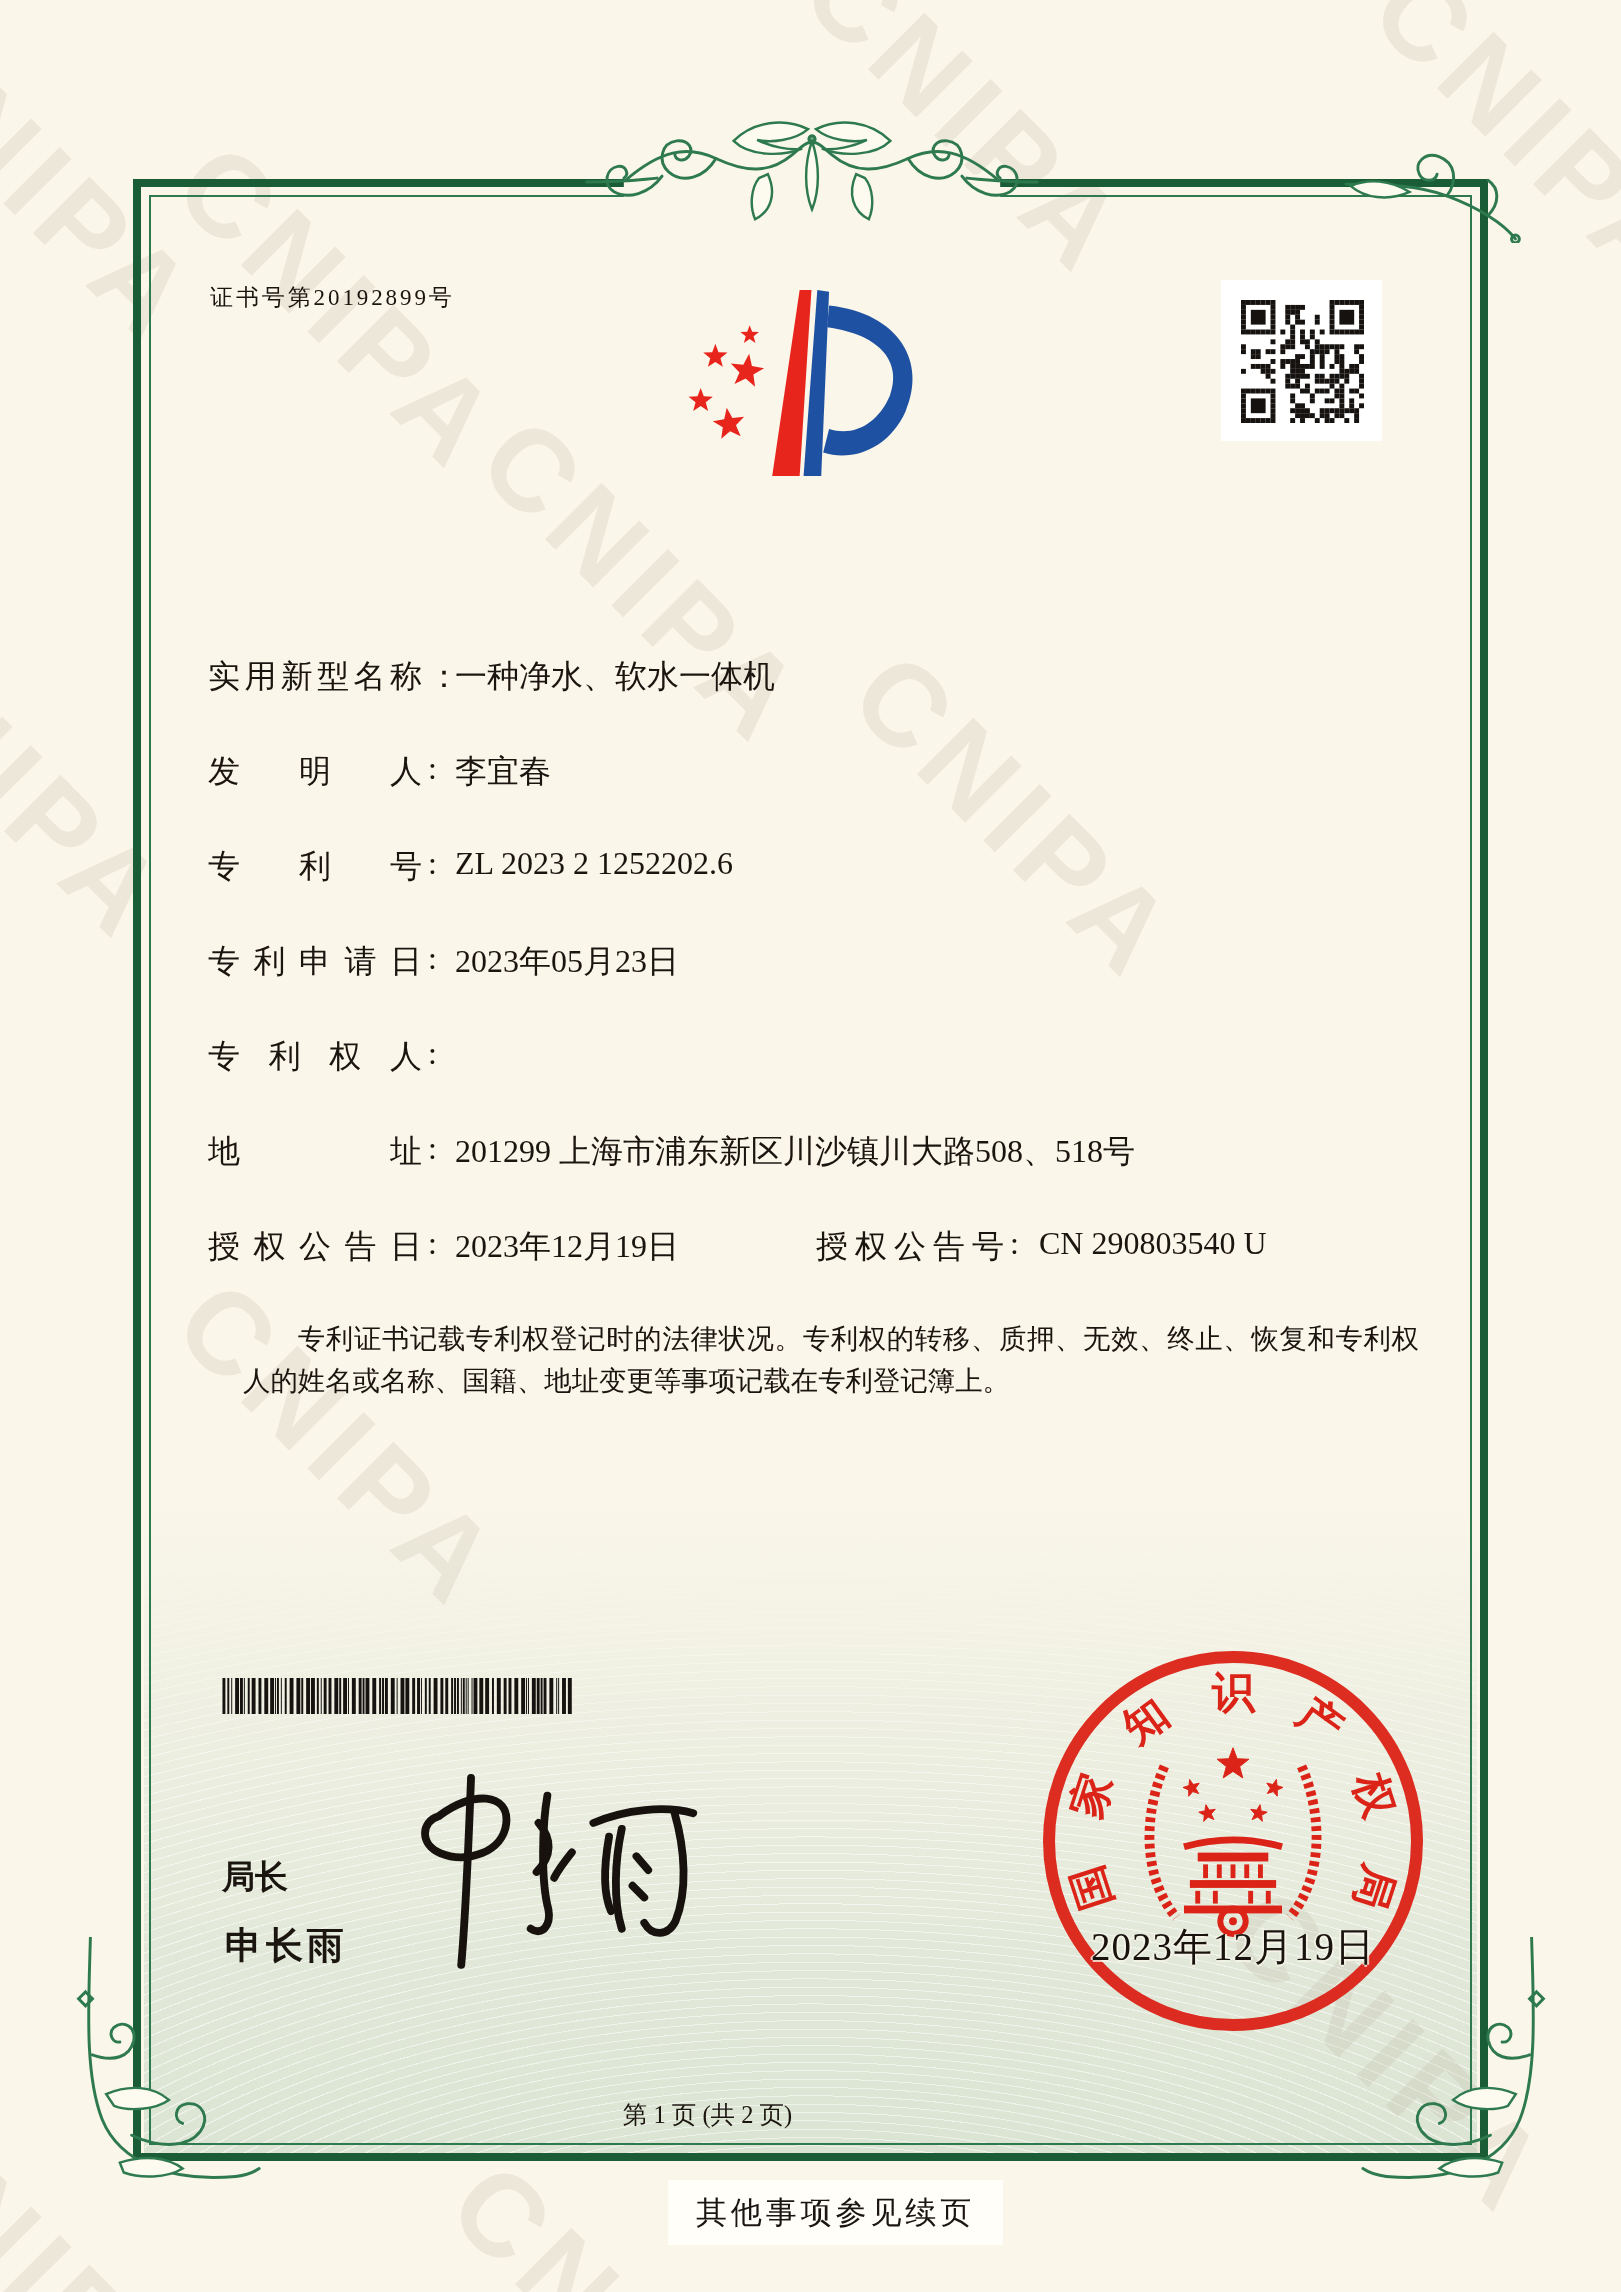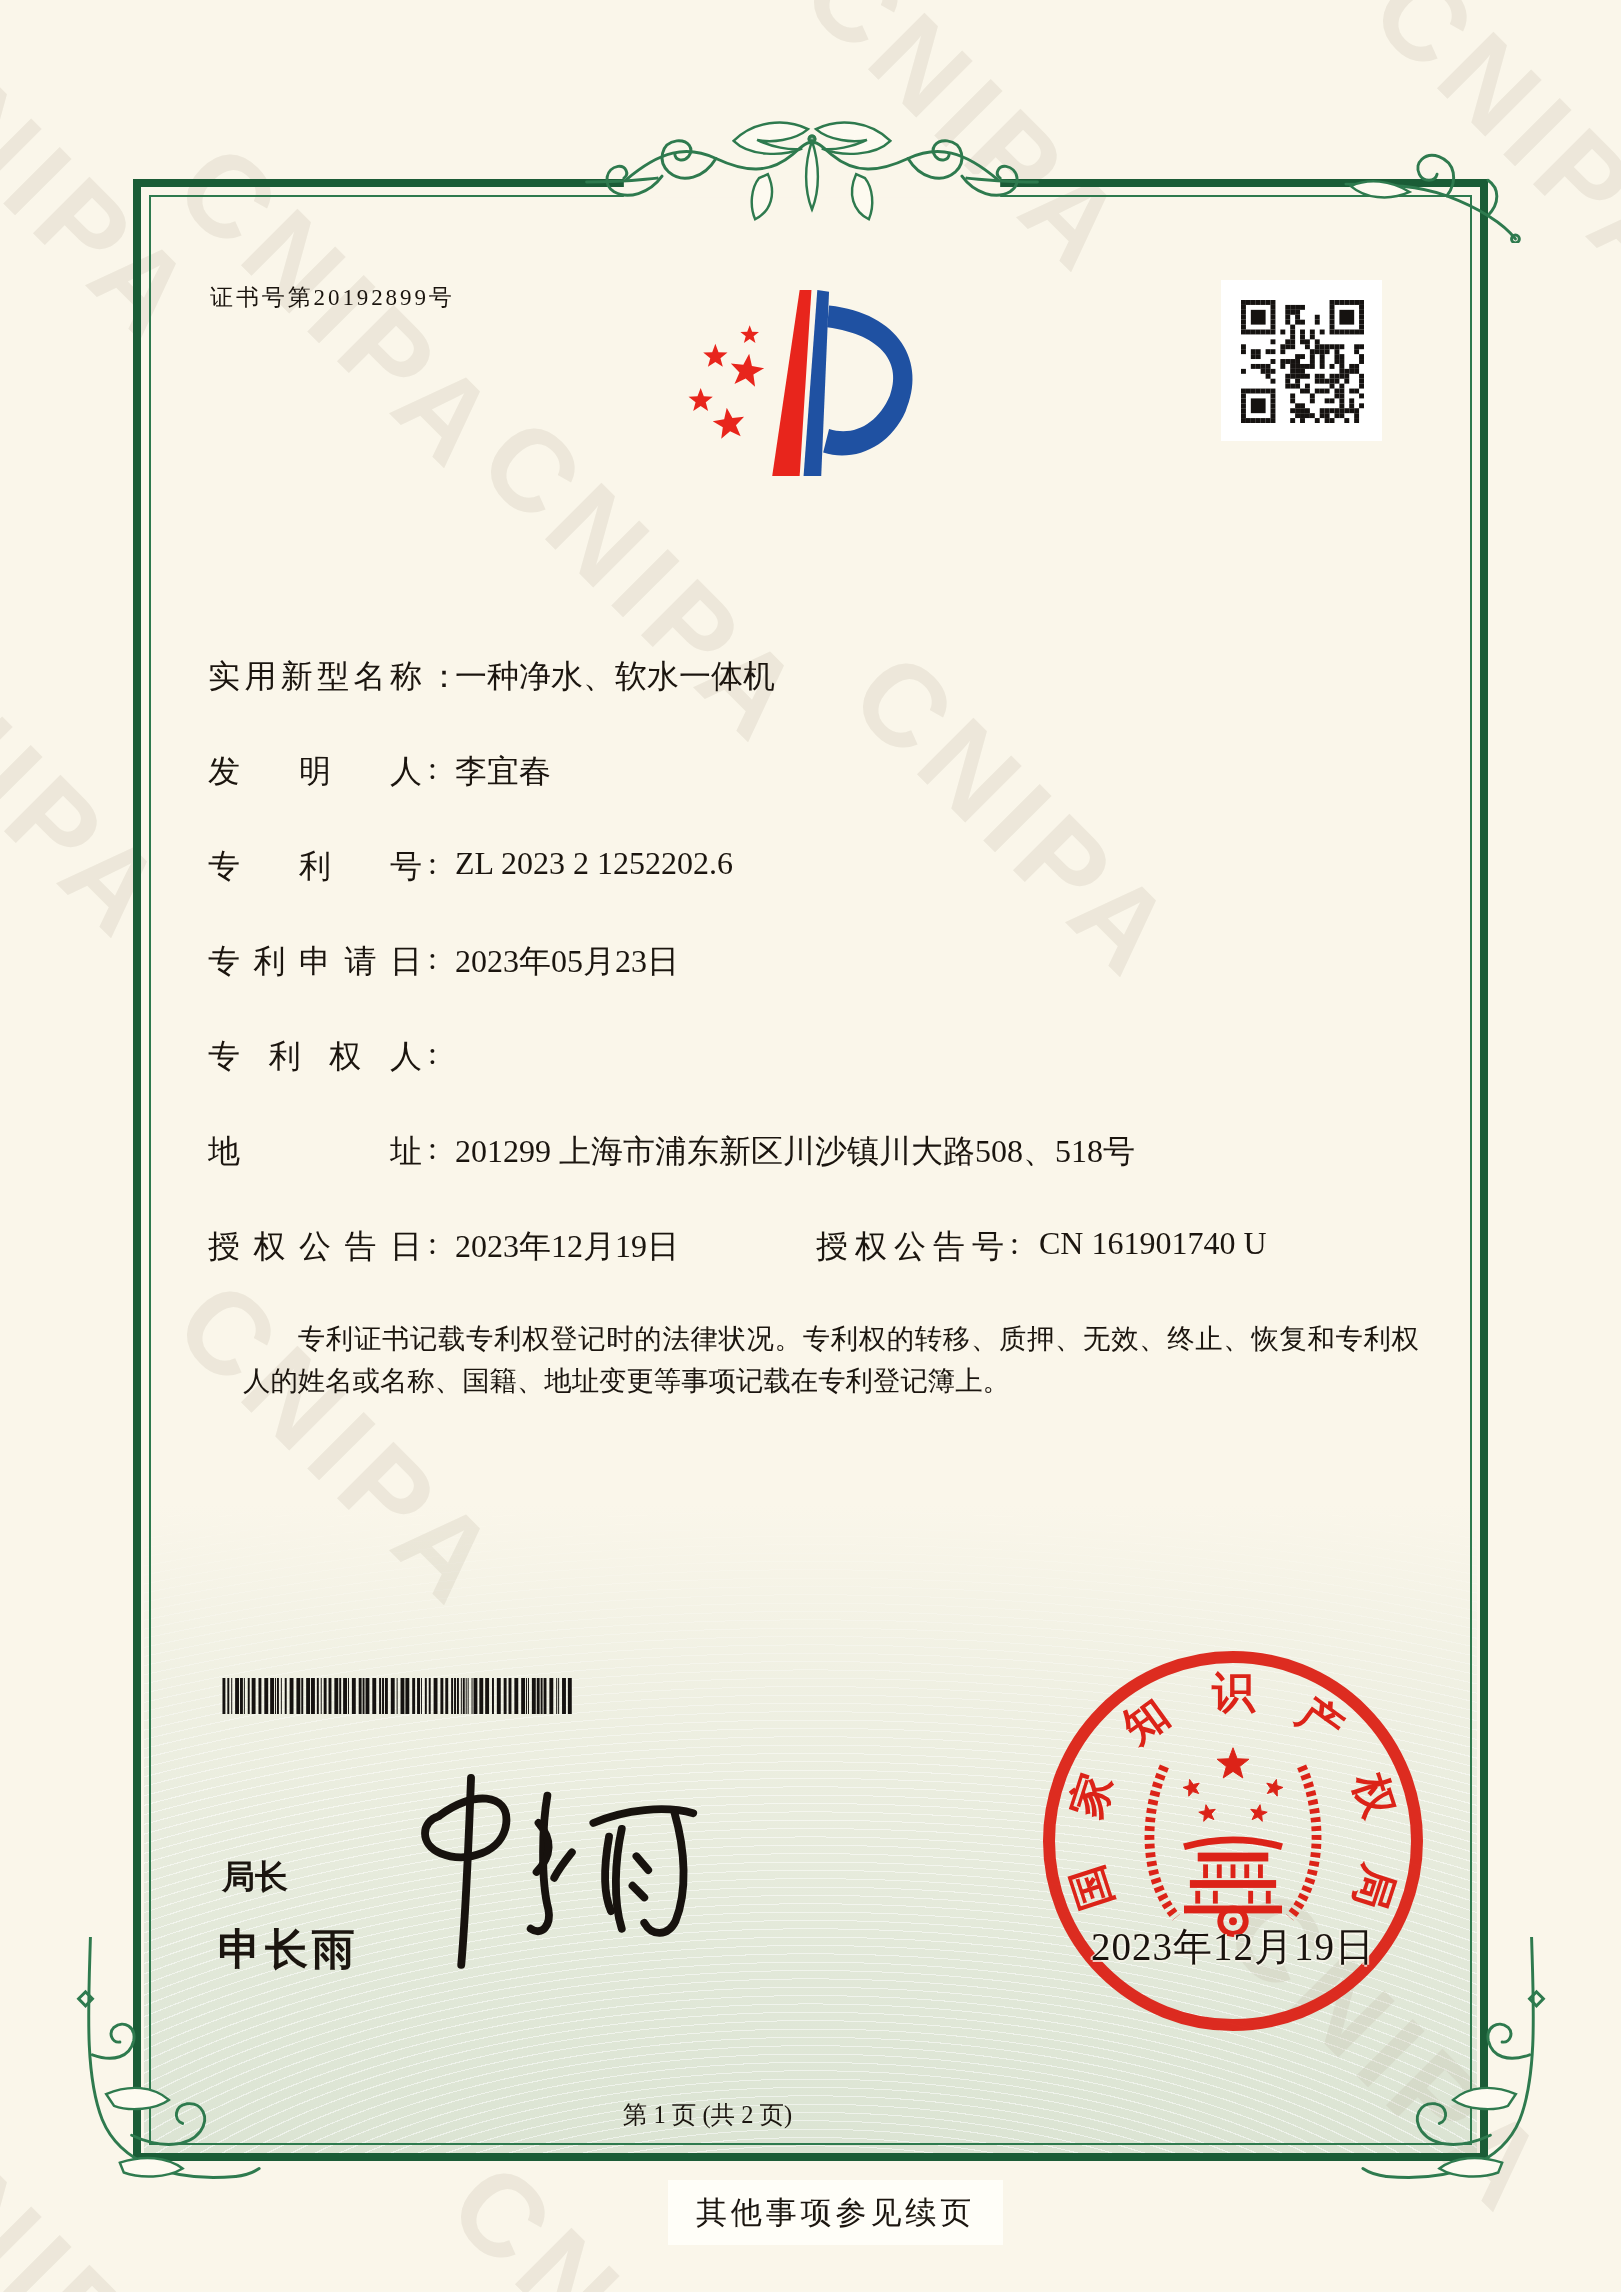--- a/index.html
+++ b/index.html
@@ -57,22 +57,22 @@
 
   #body-text{position:absolute;left:243px;top:1318px;width:1176px;font-size:27.4px;
      line-height:42px;text-align:justify;z-index:5}
   #body-text p{text-indent:2em}
   #body-text p + p{margin-top:8px}
 
   #barcode{position:absolute;left:221px;top:1678px;z-index:5}
 
   #sig-title{position:absolute;left:222px;top:1855px;font-family:Liberation Serif, serif;
      font-weight:600;font-size:33px;z-index:5}
-  #sig-name{position:absolute;left:218px;top:1921px;font-family:Liberation Sans, sans-serif;
-     font-weight:600;font-size:43px;letter-spacing:3.9px;z-index:5}
+  #sig-name{position:absolute;left:225px;top:1921px;font-family:Liberation Sans, sans-serif;
+     font-weight:600;font-size:37px;letter-spacing:3.9px;z-index:5}
   #autograph{position:absolute;left:380px;top:1762px;z-index:5}
 
   
   #seal{position:absolute;left:1043px;top:1651px;width:380px;height:380px;z-index:7}
   #seal-ring{position:absolute;inset:0;border:12.7px solid var(--seal-red);border-radius:50%;opacity:.96}
   .seal-ch{position:absolute;width:45px;height:49px;font-size:43px;font-weight:bold;
      color:var(--seal-red);text-align:center;line-height:49px}
   #seal-emblem{position:absolute;left:92px;top:78px}
   #seal-date{position:absolute;left:0;top:1919px;width:100%;text-align:center;font-size:39px;
      letter-spacing:1px;color:#19130e;
@@ -512,21 +512,21 @@
     <span class="fvalue">2023年12月19日</span>
     <span class="fgroup2">
       <span class="flabel char-spread">
           <span>授</span>
           <span>权</span>
           <span>公</span>
           <span>告</span>
           <span>号</span>
         </span>
       <span class="fcolon">:</span>
-      <span class="fvalue">CN 161901740 U</span>
+      <span class="fvalue">CN 290803540 U</span>
     </span>
   </div>
 
   <div id="body-text">
     <p>专利证书记载专利权登记时的法律状况。专利权的转移、质押、无效、终止、恢复和专利权人的姓名或名称、国籍、地址变更等事项记载在专利登记簿上。</p>
   </div>
 
   <svg id="barcode" width="361" height="36" viewBox="0 0 368 37">
       <rect x="0" y="0" width="3" height="37" fill="#151210"></rect>
       <rect x="5" y="0" width="2" height="37" fill="#151210"></rect>

